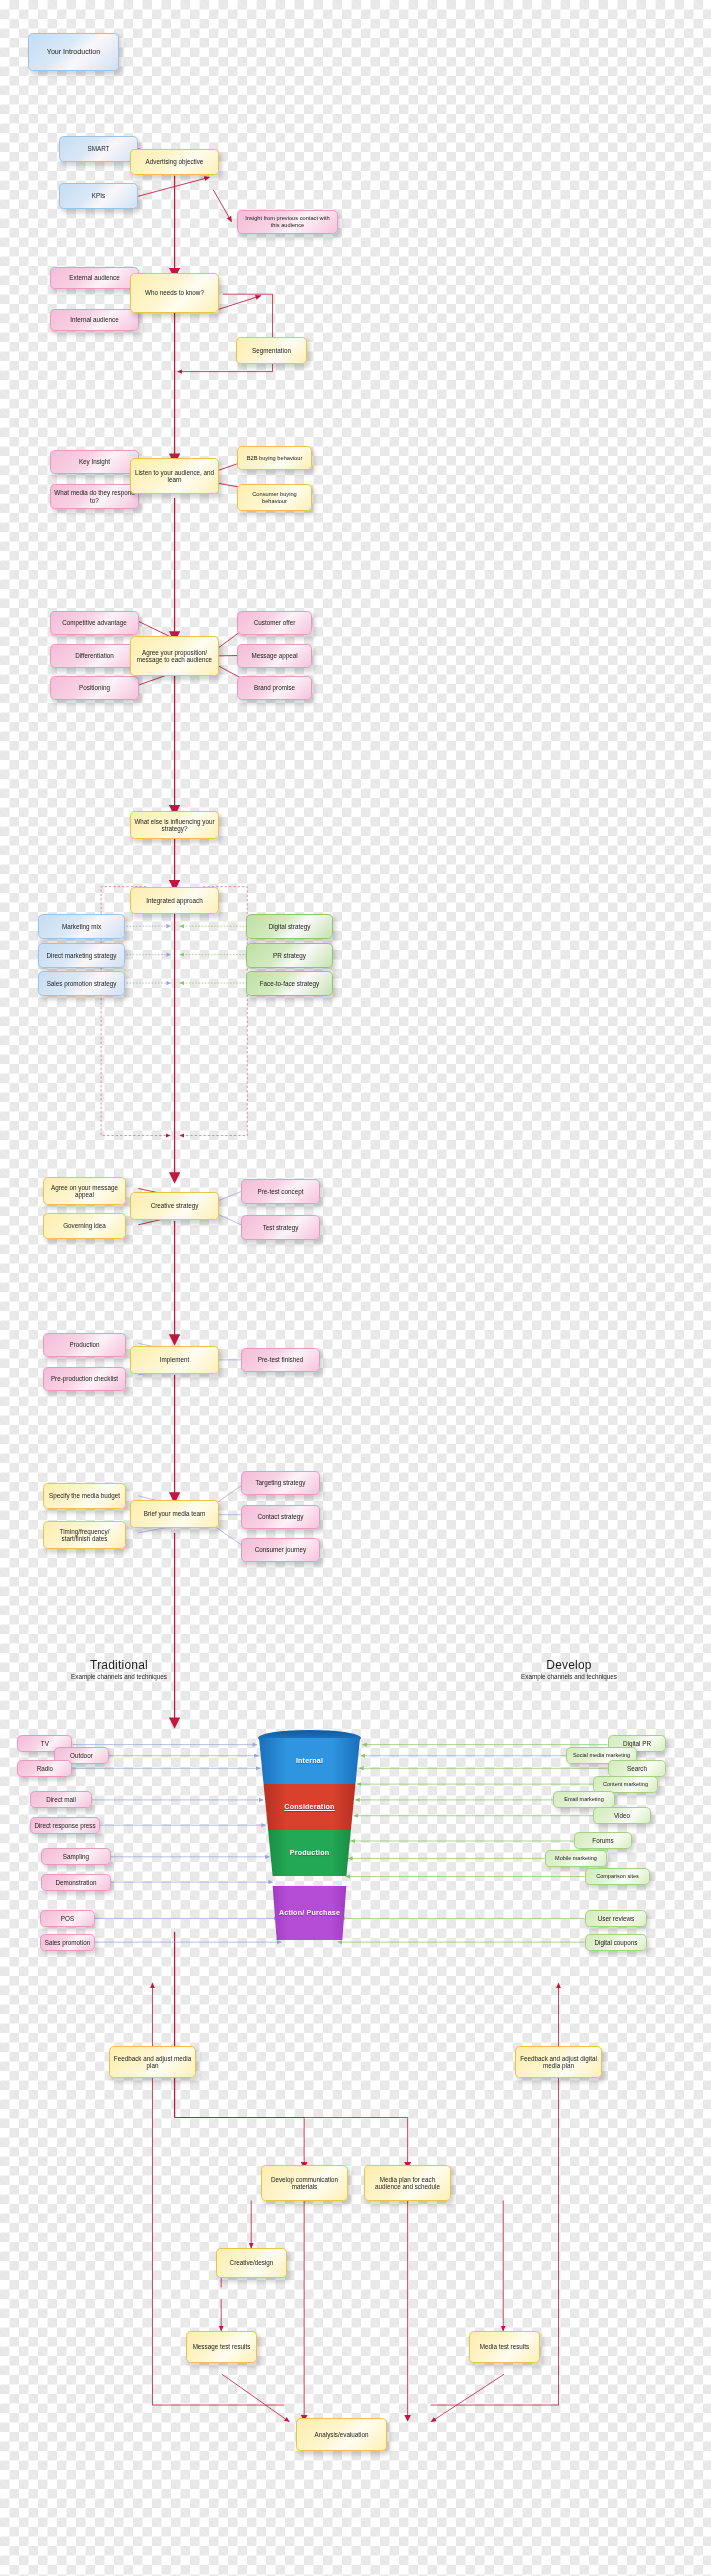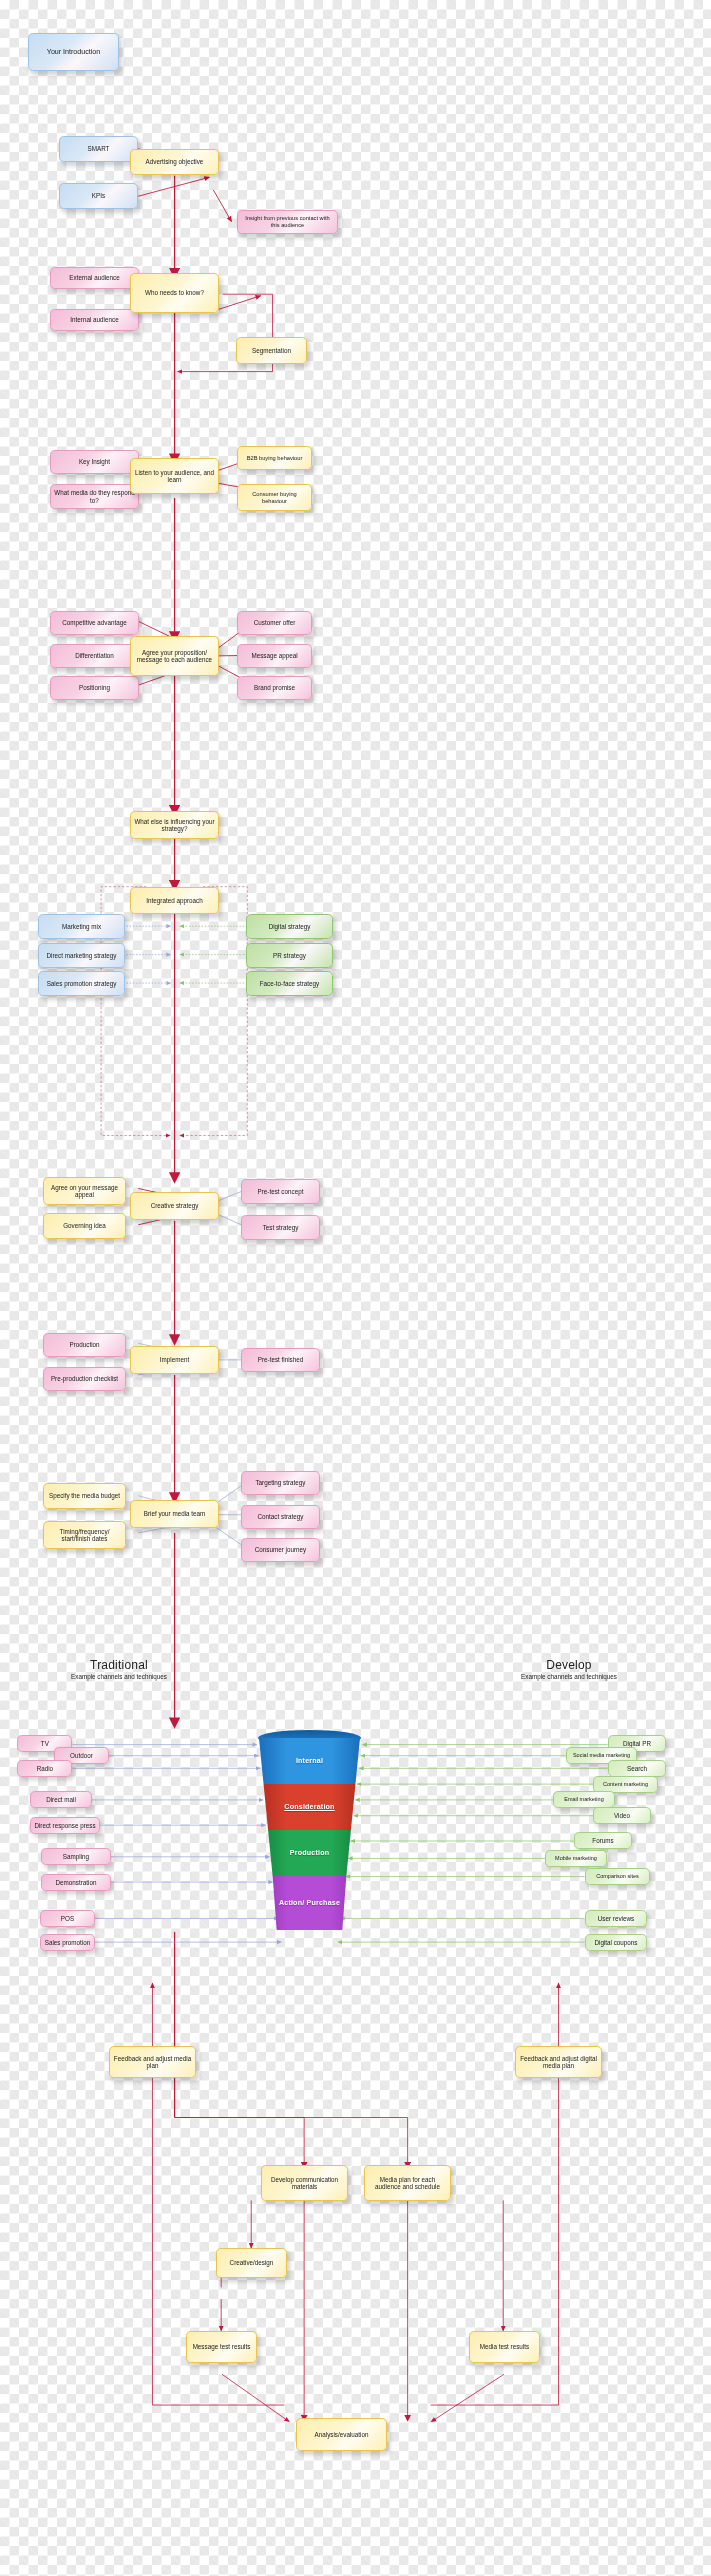--- a/index.html
+++ b/index.html
@@ -62,21 +62,21 @@
   .fs1{top:11px;height:46px;
       background:linear-gradient(90deg,#1a6fbb 0%,#2f95e0 28%,#2f95e0 72%,#1a6fbb 100%);
       clip-path:polygon(0% 0%,100% 0%,95.5% 100%,4.5% 100%);}
   .fs2{top:57px;height:46px;
       background:linear-gradient(90deg,#b22c20 0%,#d9412d 28%,#d9412d 72%,#b22c20 100%);
       clip-path:polygon(4.5% 0%,95.5% 0%,91% 100%,9% 100%);text-decoration:underline;}
   .fs3{top:103px;height:46px;
       background:linear-gradient(90deg,#14803c 0%,#23a css 28%,#23a855 72%,#14803c 100%);
       background:linear-gradient(90deg,#14803c 0%,#23a855 28%,#23a855 72%,#14803c 100%);
       clip-path:polygon(9% 0%,91% 0%,86.5% 100%,13.5% 100%);}
-  .fs4{top:149px;height:54px;
+  .fs4{top:159px;height:54px;
       background:linear-gradient(90deg,#8d2fae 0%,#b44cd6 28%,#b44cd6 72%,#8d2fae 100%);
       clip-path:polygon(13.5% 0%,86.5% 0%,82.5% 100%,17.5% 100%);}
   #funnel-rim{position:absolute;left:-0.8px;top:3.2px;width:103px;height:16px;border-radius:50%;
       background:linear-gradient(180deg,#0f5b9e 0%,#1b72bd 55%,#2f95e0 100%);}
 </style>
 </head>
 <body>
 
 <div id="stage">
 

